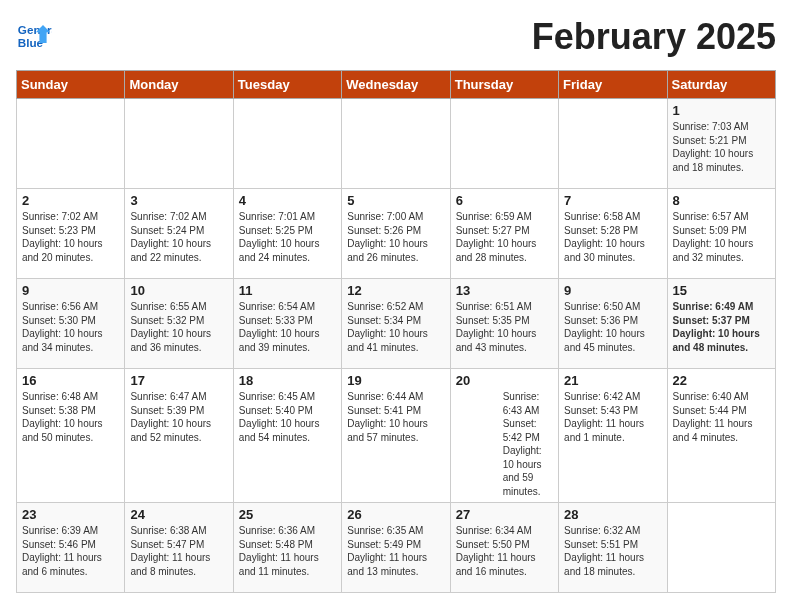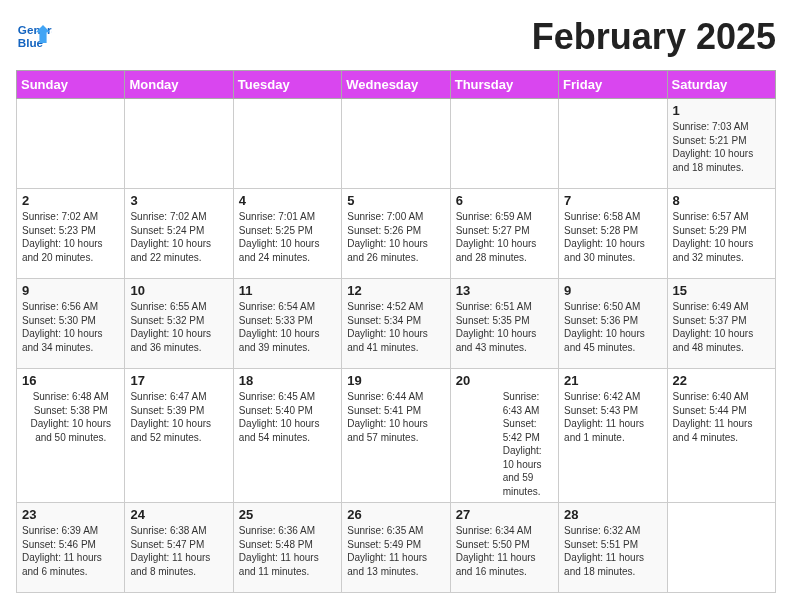--- a/index.html
+++ b/index.html
@@ -37,21 +37,21 @@
       justify-content: space-between;
       align-items: flex-start;
       margin-bottom: 8px;
     }
     table {
       width: 100%;
       border-collapse: collapse;
       table-layout: fixed;
     }
     thead th {
-      background: #d946ef;
+      background: #c2410c;
       color: #fff;
       font-size: 13px;
       font-weight: bold;
       padding: 6px 4px;
       text-align: left;
       border: 1px solid #aaa;
     }
     tbody td {
       vertical-align: top;
       border: 1px solid #ccc;
@@ -166,21 +166,21 @@
         <td>
           <span class="day-num">7</span>
           <div class="cell-content" style="white-space: pre-line;">Sunrise: 6:58 AM
 Sunset: 5:28 PM
 Daylight: 10 hours
 and 30 minutes.</div>
         </td>
         <td>
           <span class="day-num">8</span>
           <div class="cell-content" style="white-space: pre-line;">Sunrise: 6:57 AM
-Sunset: 5:29 PM
+Sunset: 5:09 PM
 Daylight: 10 hours
 and 32 minutes.</div>
         </td>
       </tr>
       <tr>
         <td>
           <span class="day-num">9</span>
           <div class="cell-content" style="white-space: pre-line;">Sunrise: 6:56 AM
 Sunset: 5:30 PM
 Daylight: 10 hours
@@ -195,51 +195,51 @@
         </td>
         <td>
           <span class="day-num">11</span>
           <div class="cell-content" style="white-space: pre-line;">Sunrise: 6:54 AM
 Sunset: 5:33 PM
 Daylight: 10 hours
 and 39 minutes.</div>
         </td>
         <td>
           <span class="day-num">12</span>
-          <div class="cell-content" style="white-space: pre-line;">Sunrise: 4:52 AM
+          <div class="cell-content" style="white-space: pre-line;">Sunrise: 6:52 AM
 Sunset: 5:34 PM
 Daylight: 10 hours
 and 41 minutes.</div>
         </td>
         <td>
           <span class="day-num">13</span>
           <div class="cell-content" style="white-space: pre-line;">Sunrise: 6:51 AM
 Sunset: 5:35 PM
 Daylight: 10 hours
 and 43 minutes.</div>
         </td>
         <td>
           <span class="day-num">9</span>
           <div class="cell-content" style="white-space: pre-line;">Sunrise: 6:50 AM
 Sunset: 5:36 PM
 Daylight: 10 hours
 and 45 minutes.</div>
         </td>
         <td>
           <span class="day-num">15</span>
-          <div class="cell-content" style="white-space: pre-line;">Sunrise: 6:49 AM
+          <div class="cell-content" style="white-space: pre-line; font-weight: bold;">Sunrise: 6:49 AM
 Sunset: 5:37 PM
 Daylight: 10 hours
 and 48 minutes.</div>
         </td>
       </tr>
       <tr>
         <td>
           <span class="day-num">16</span>
-          <div class="cell-content" style="white-space: pre-line; text-align: center;">Sunrise: 6:48 AM
+          <div class="cell-content" style="white-space: pre-line;">Sunrise: 6:48 AM
 Sunset: 5:38 PM
 Daylight: 10 hours
 and 50 minutes.</div>
         </td>
         <td>
           <span class="day-num">17</span>
           <div class="cell-content" style="white-space: pre-line;">Sunrise: 6:47 AM
 Sunset: 5:39 PM
 Daylight: 10 hours
 and 52 minutes.</div>

